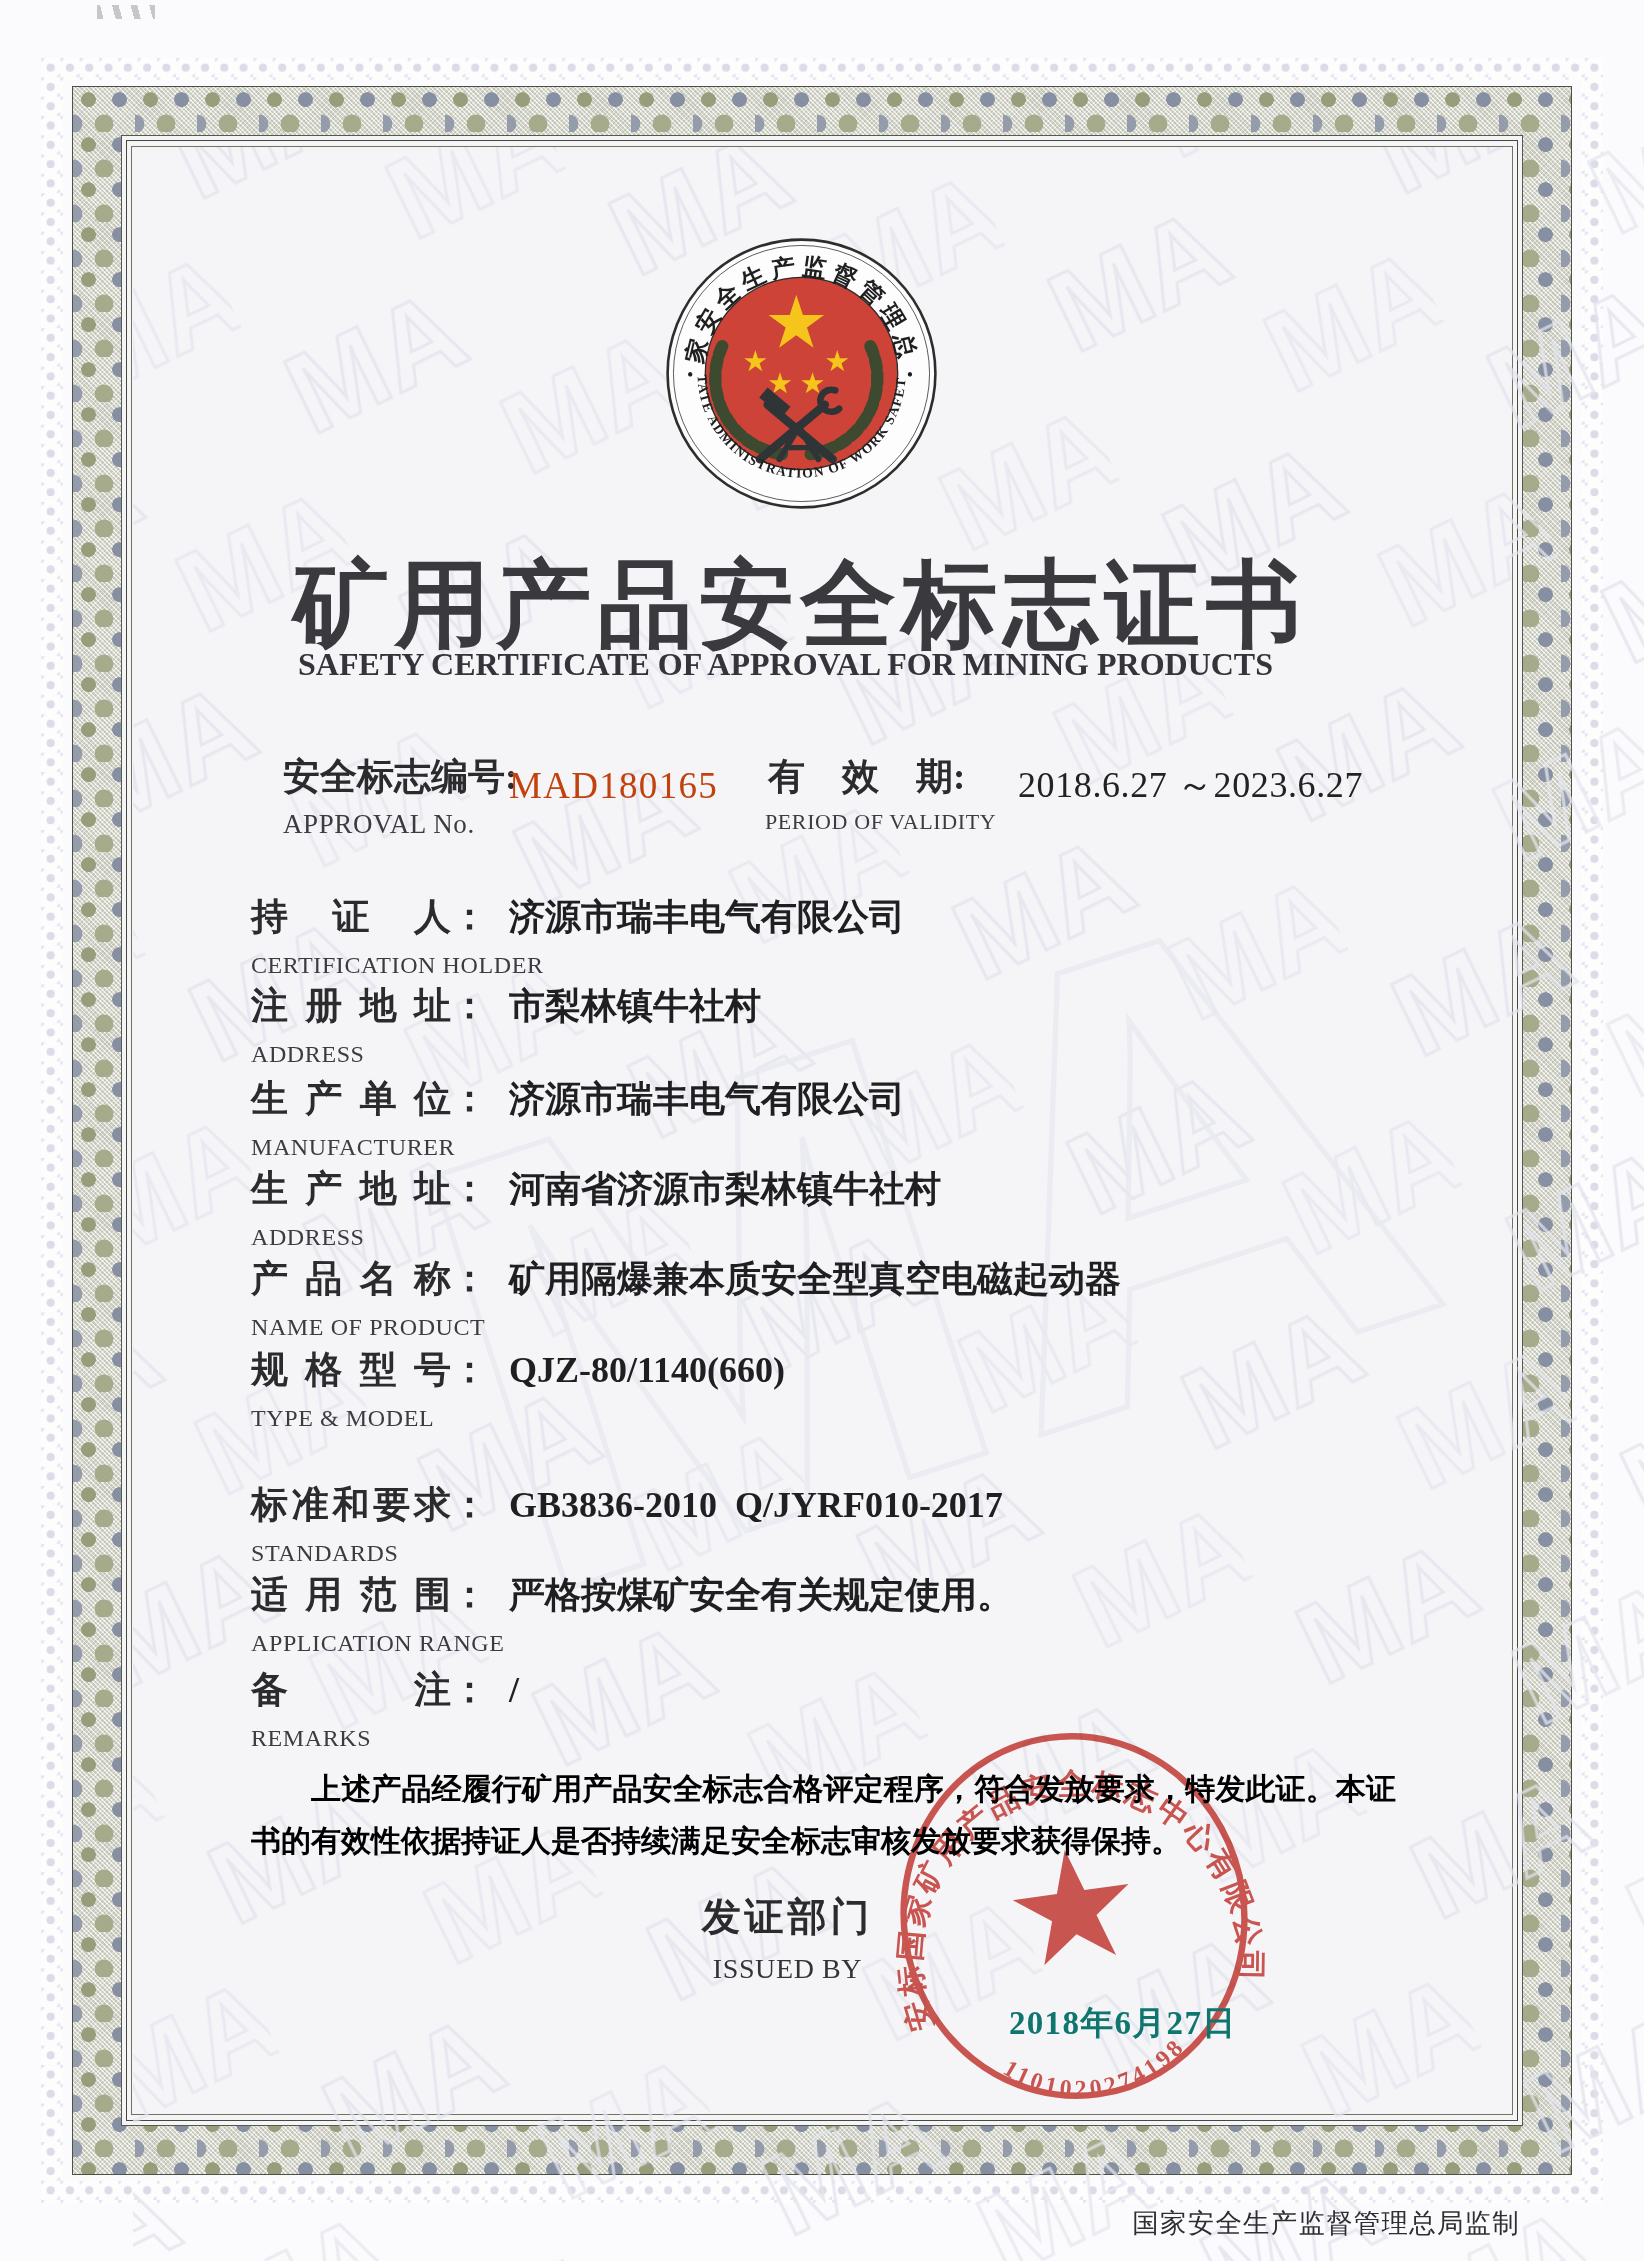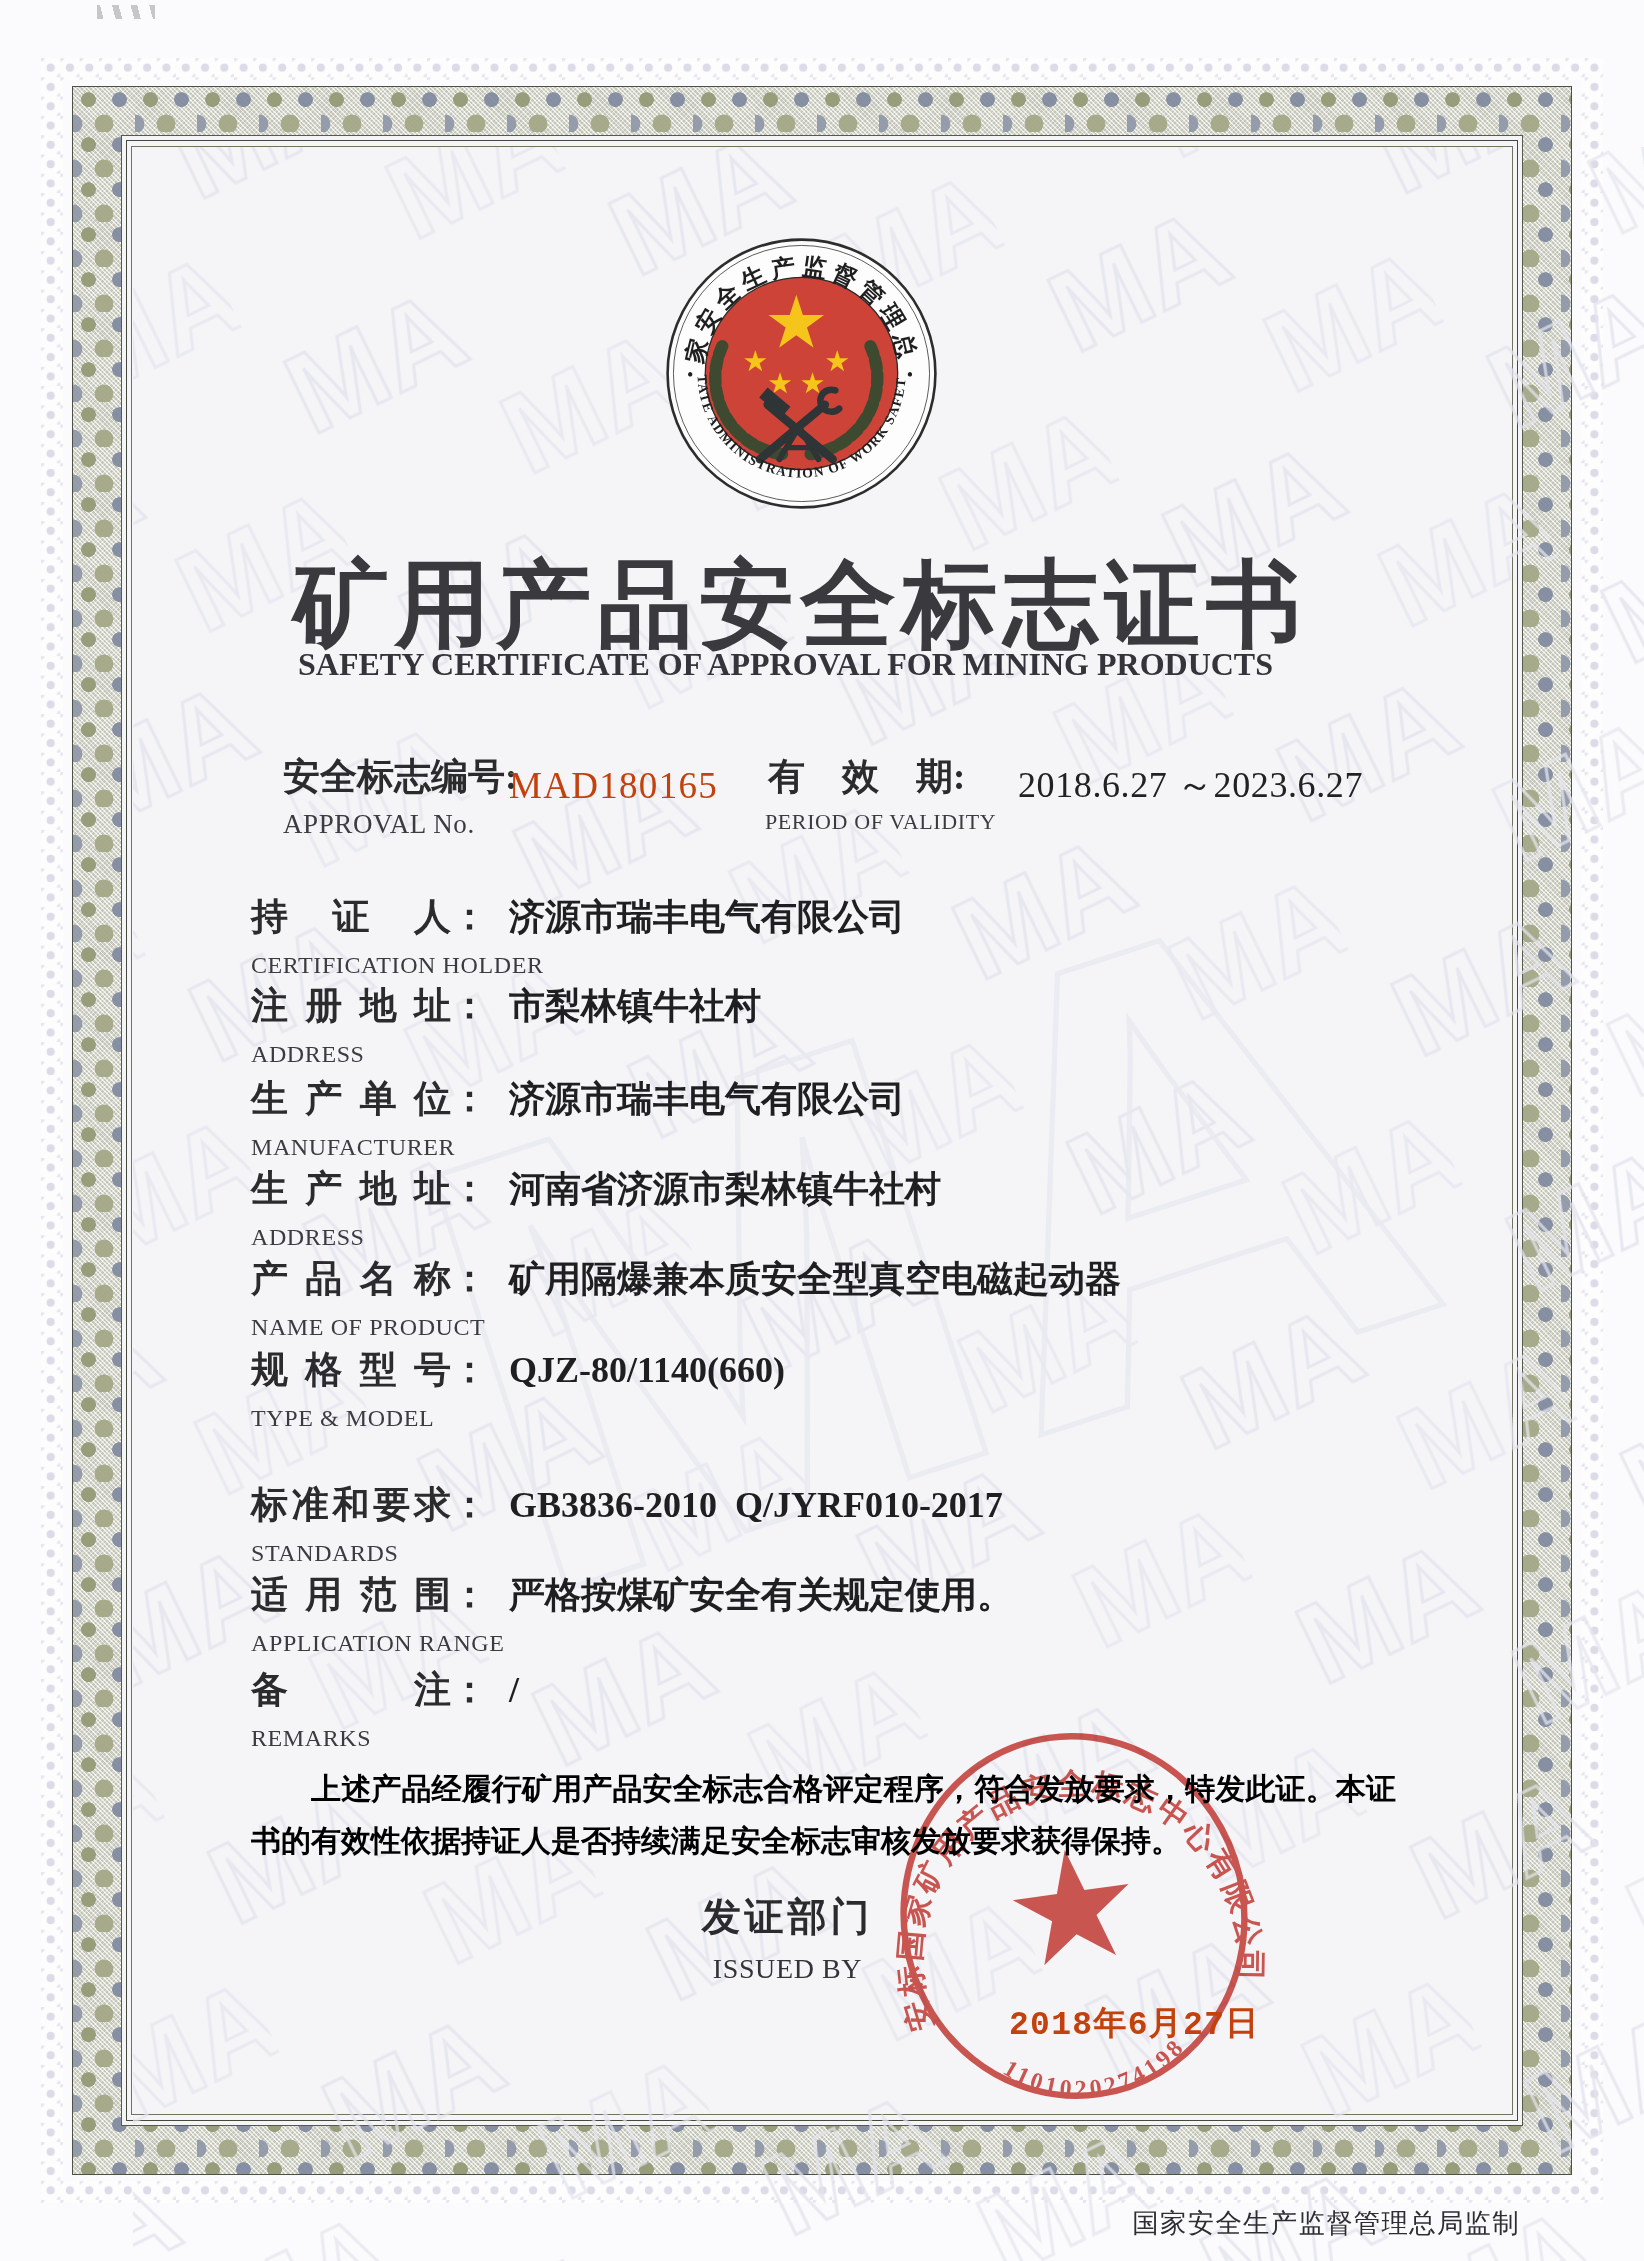--- a/index.html
+++ b/index.html
@@ -55,21 +55,21 @@
   .f-value{font-size:36px;font-weight:600;color:#1f1f22;padding-left:3.9px;white-space:pre;margin-left:17px;}
   .f-en{font-size:24px;color:#3b3b40;letter-spacing:0.6px;margin-top:10.3px;}
 
   
   .statement{position:absolute;left:251px;top:1763px;width:1145px;font-size:30px;font-weight:600;
     color:#000000;line-height:1.72;text-align:justify;text-indent:2em;}
   .issued{position:absolute;left:678px;top:1890px;width:219px;text-align:center;}
   .issued-cn{font-size:39px;font-weight:700;letter-spacing:3.9px;color:#2b2b2e;}
   .issued-en{font-size:28px;color:#333338;margin-top:9px;letter-spacing:0.6px;}
   .stamp{position:absolute;left:829px;top:1671px;width:490px;height:490px;mix-blend-mode:multiply;}
-  .issue-date{position:absolute;left:1009px;top:2001px;font-size:33px;font-weight:600;color:#c2410c;letter-spacing:1.3px;font-family:Liberation Mono, monospace;}
+  .issue-date{position:absolute;left:1009px;top:2001px;font-size:33px;font-weight:600;color:#0f766e;letter-spacing:1.3px;}
 
   .footer{position:absolute;right:124px;top:2206px;font-size:26.4px;font-weight:400;
     letter-spacing:1.3px;color:#2e2e32;}
 
   .artifact{position:absolute;left:97px;top:5.2px;width:58px;height:14px;
     background:repeating-linear-gradient(75deg,#9a9aa2 0 6.4px,rgba(255,255,255,0) 6.4px 18px);opacity:.55;}
 </style>
 </head>
 <body>
 

